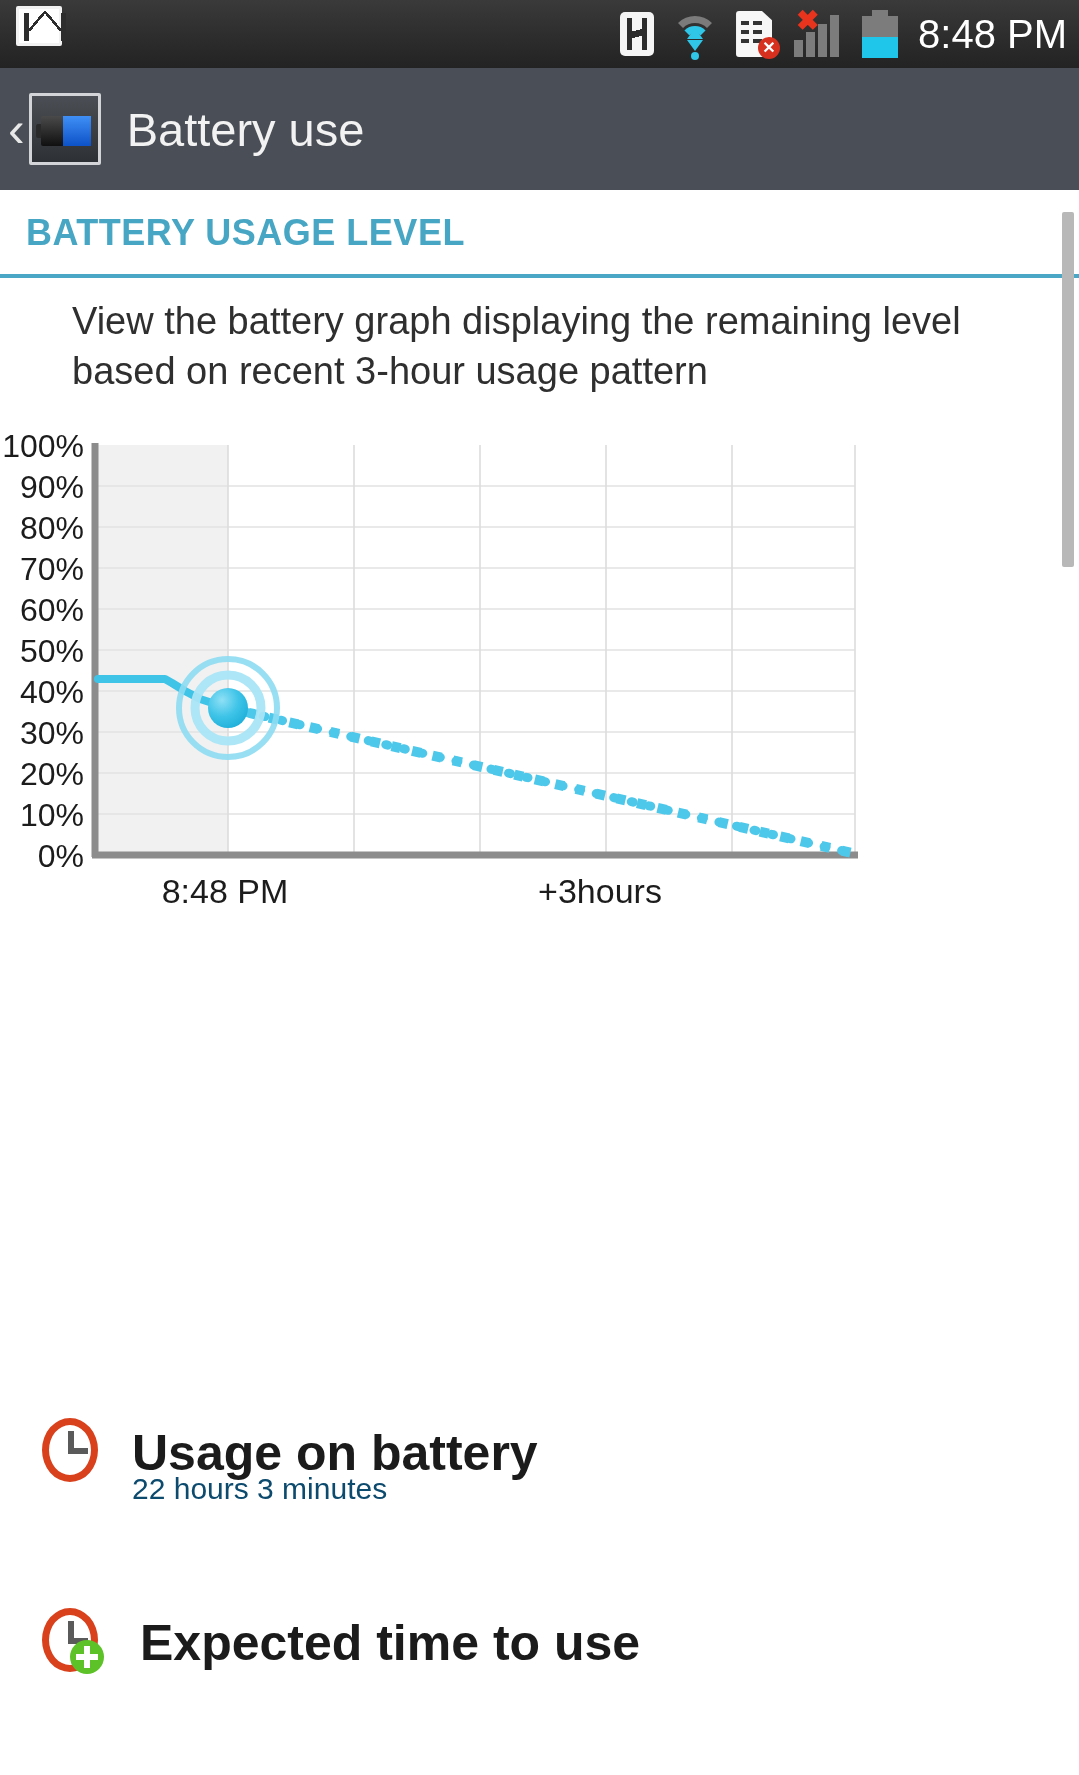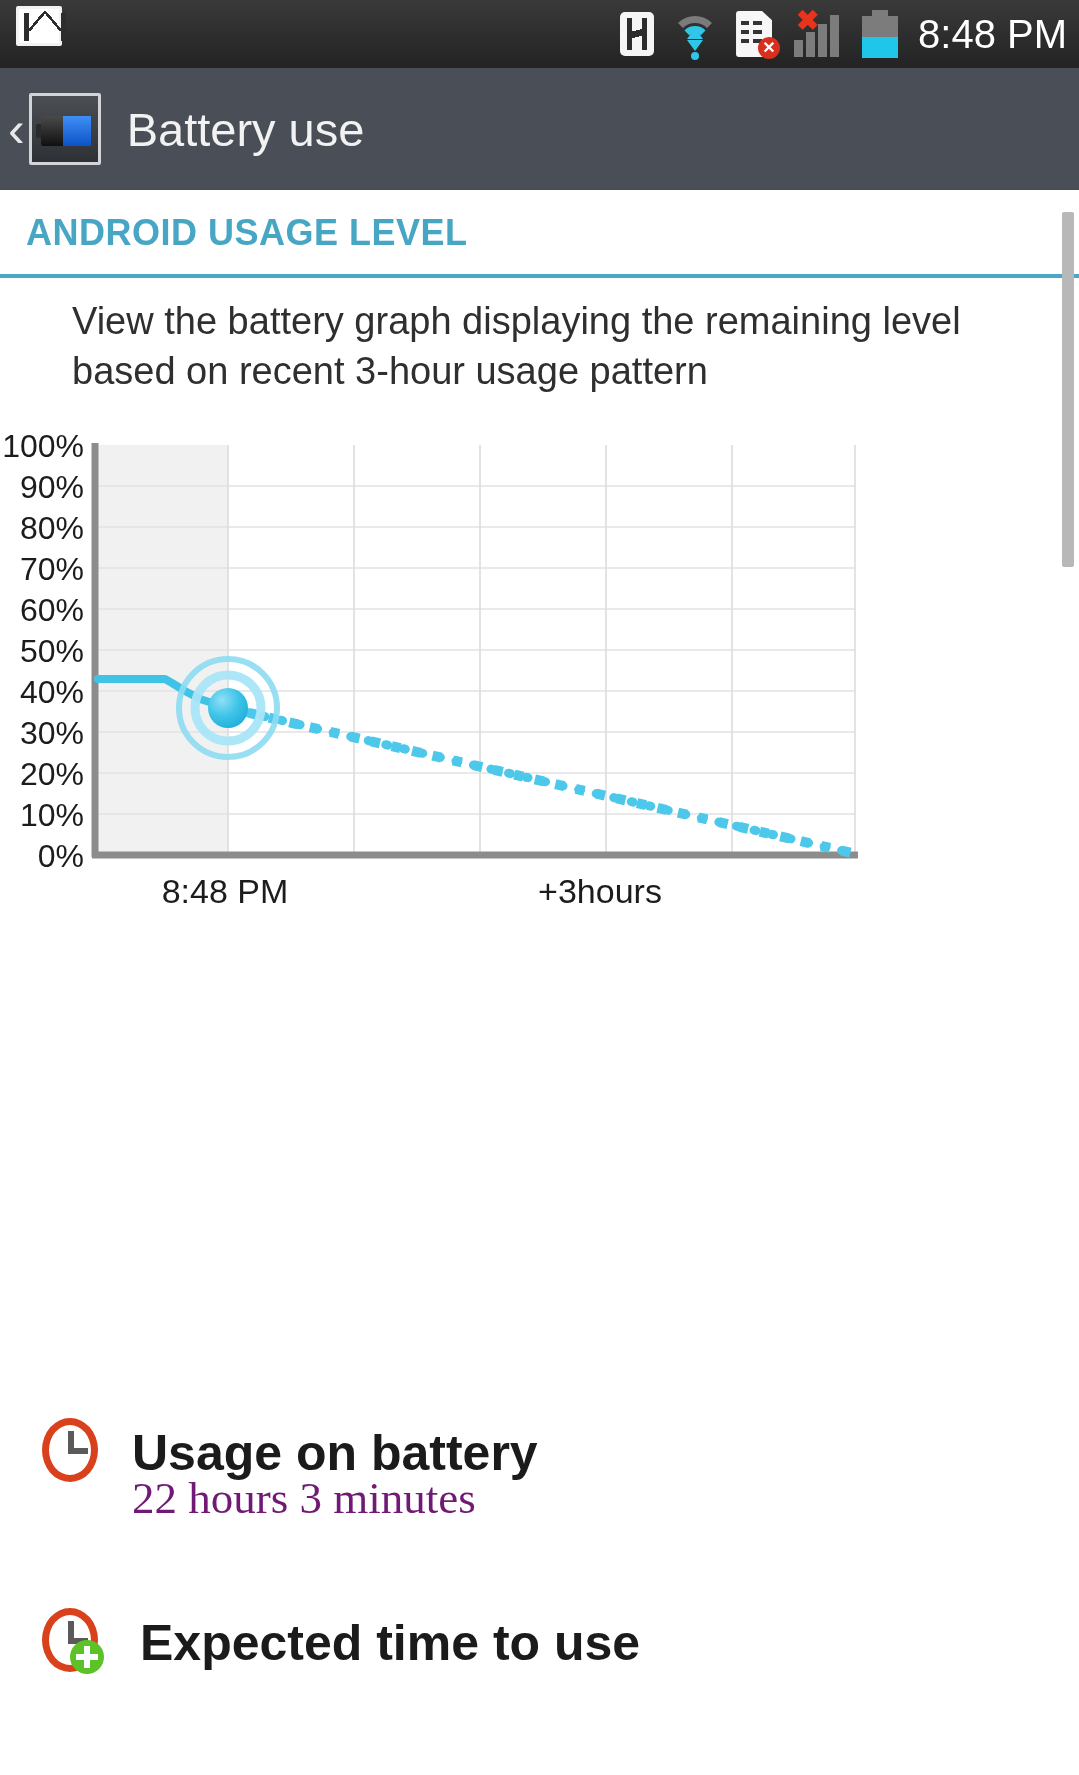--- a/index.html
+++ b/index.html
@@ -318,23 +318,23 @@
     left: 132px; top: 6px;
     color: #1b1b1b;
     font-size: 50px;
     font-weight: bold;
     font-family: "Liberation Sans", sans-serif;
     margin-top: 28px;
   }
   .info-value {
     position: absolute;
     left: 132px; top: 82px;
-    color: #701a75;
-    font-size: 45px;
-    font-family: Liberation Serif, serif;
+    color: #0c4a6e;
+    font-size: 30px;
+    font-family: Liberation Sans, sans-serif;
   }
   .row-expected .info-title { left: 140px; }
   .row-expected .info-value { left: 140px; }
 
   
   .watermark {
     position: absolute;
     right: 8px; bottom: 0px;
     width: 400px; height: 190px;
   }
@@ -407,21 +407,21 @@
       <div class="battip"></div>
       <div class="bat">
           <div class="batfill"></div>
         </div>
     </div>
     <div class="ab-title">Battery use</div>
   </div>
 
   <div class="content">
 
-    <div class="section-header">ANDROID USAGE LEVEL</div>
+    <div class="section-header">BATTERY USAGE LEVEL</div>
     <div class="section-rule"></div>
     <div class="desc">View the battery graph displaying the remaining level based on recent 3-hour usage pattern</div>
 
     <div class="scrollbar-track"></div>
     <div class="scrollbar-thumb"></div>
 
     <div class="chart-wrap">
       <svg class="chart-svg" width="1000" height="500" viewBox="0 0 1000 500">
         <defs>
           <radialGradient id="dotgrad" cx="35%" cy="30%" r="75%">

